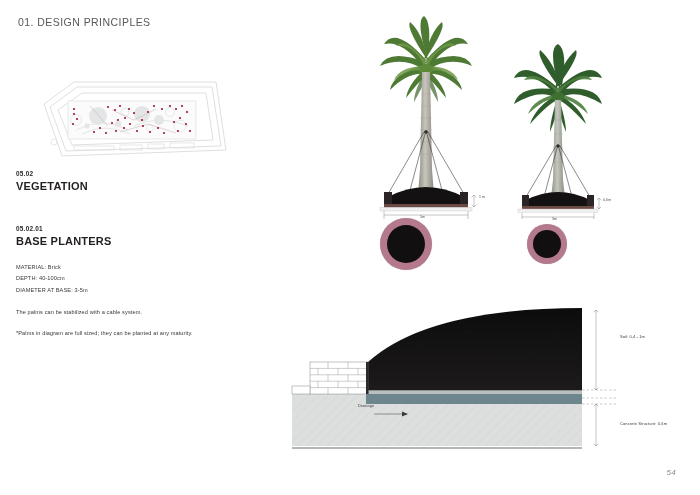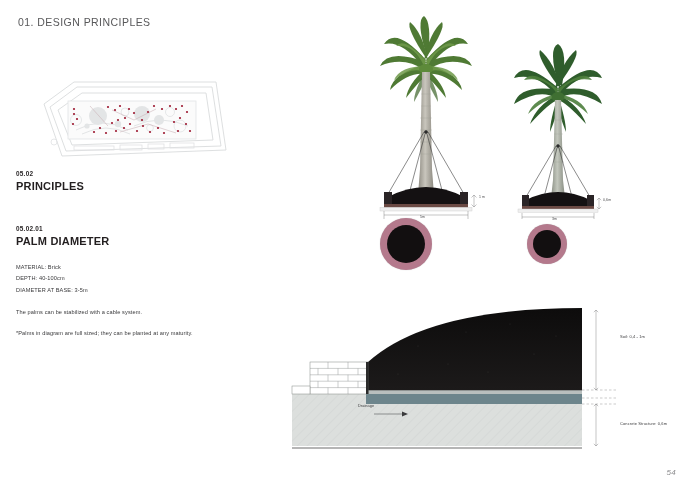--- a/index.html
+++ b/index.html
@@ -153,26 +153,26 @@
         <rect x="118" y="68" width="16" height="5"></rect>
         <rect x="140" y="67" width="24" height="5"></rect>
         <circle cx="24" cy="66" r="3"></circle>
       </g>
     </svg>
   </div>
 
   <div class="lc">
     <div>
       <div class="sec-num">05.02</div>
-      <div class="sec-ttl">PRINCIPLES</div>
+      <div class="sec-ttl">VEGETATION</div>
     </div>
 
     <div class="blk2">
       <div class="sec-num">05.02.01</div>
-      <div class="sec-ttl">PALM DIAMETER</div>
+      <div class="sec-ttl">BASE PLANTERS</div>
     </div>
 
     <div class="spec">
       <div>MATERIAL: Brick</div>
       <div>DEPTH: 40-100cm</div>
       <div>DIAMETER AT BASE: 3-5m</div>
     </div>
 
     <div class="note">The palms can be stabilized with a cable system.</div>
     <div class="note2">*Palms in diagram are full sized; they can be planted at any maturity.</div>

